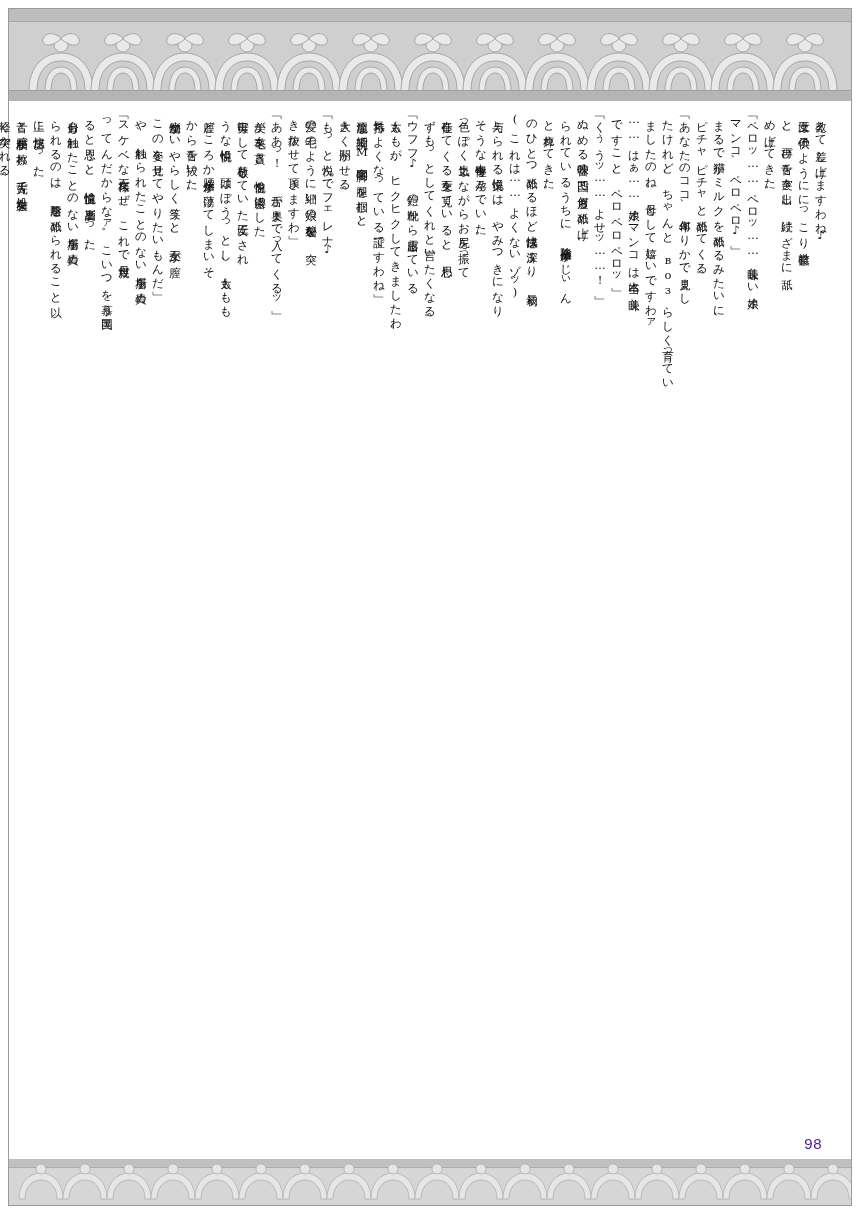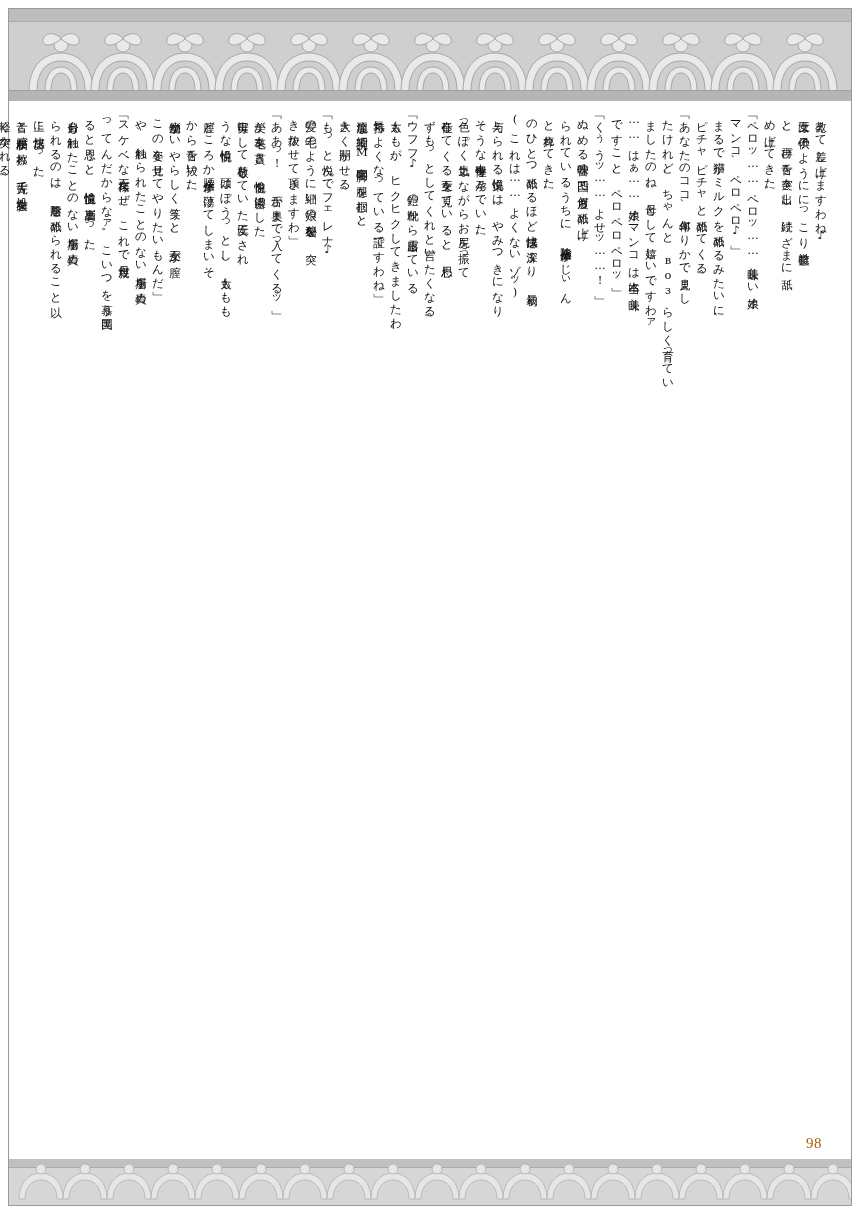--- a/index.html
+++ b/index.html
@@ -101,22 +101,22 @@
     font-family: "DejaVu Serif", "Liberation Serif", serif;
     font-feature-settings: "vert";
   }
   .gap-md { width: 16px; }
 
   .page-number {
     position: absolute;
     right: 38px;
     bottom: 62px;
     font-size: 15px;
-    color: #a16207;
-    font-family: Liberation Serif, serif;
+    color: #4c1d95;
+    font-family: Liberation Sans, sans-serif;
     letter-spacing: 0.5px;
   }
 </style>
 </head>
 <body>
 
 <div class="page">
 
   <div class="ornament-band">
     <div class="band-top"></div>

